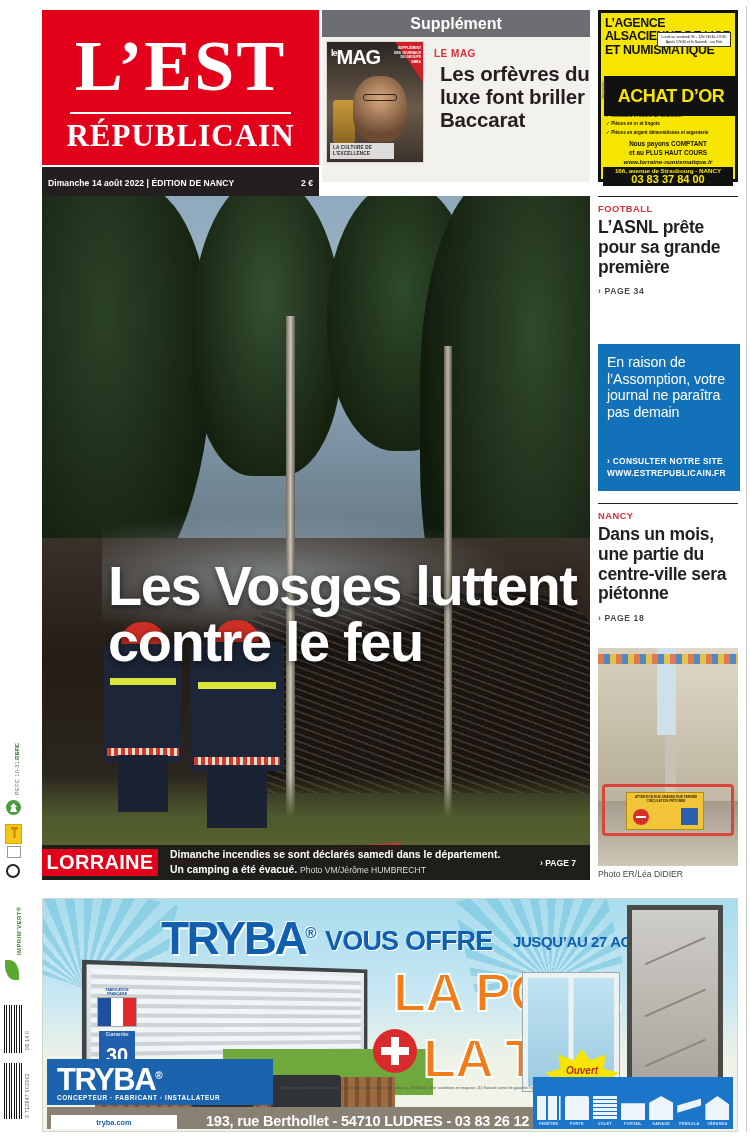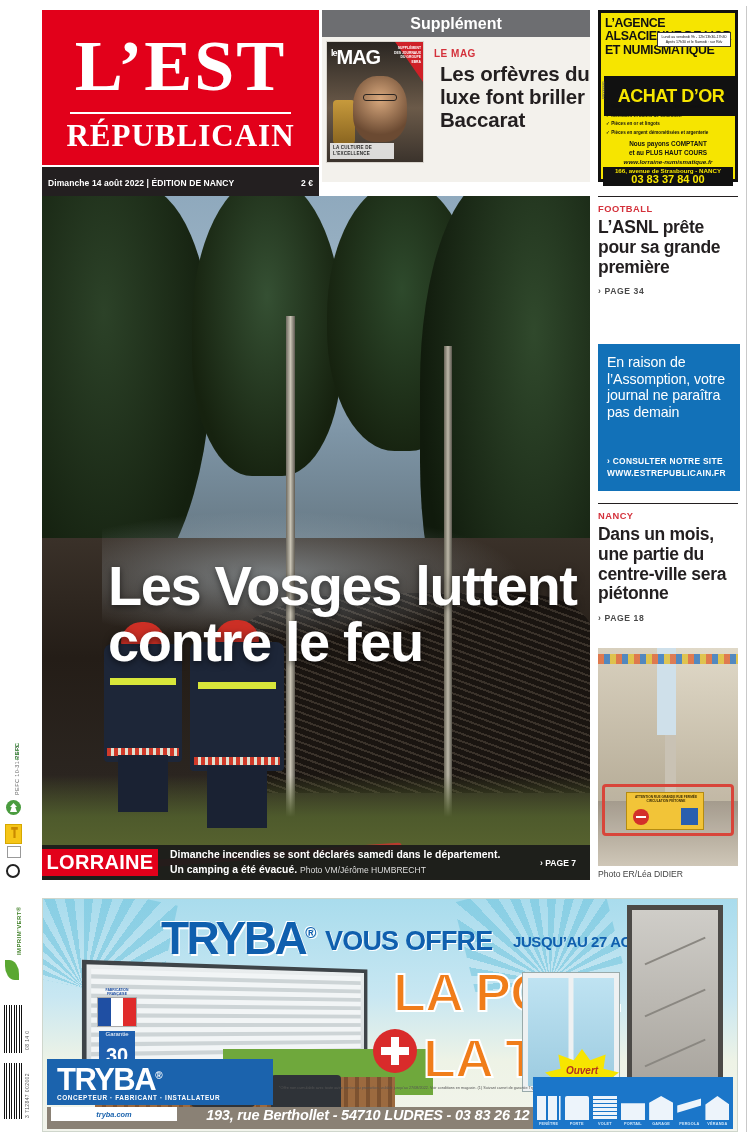--- a/index.html
+++ b/index.html
@@ -275,21 +275,21 @@
   #tryba-logo-box { position:absolute; left:4px; bottom:26px; width:226px; height:46px;
            background:#1b63ad; }
   #tryba-logo-box b { position:absolute; left:10px; top:3px; font-size:31px; color:#fff;
            font-weight:bold; letter-spacing:-1.5px; }
   #tryba-logo-box b sup { font-size:10px; }
   #tryba-logo-box i { position:absolute; left:10px; bottom:4px; font-size:6.4px; color:#fff;
            font-style:normal; font-weight:bold; letter-spacing:.6px; }
   #legal { position:absolute; left:236px; bottom:40px; width:480px; font-size:3.8px;
            color:#555; line-height:1.4; }
   #addr-bar { position:absolute; left:4px; bottom:2px; width:530px; height:22px;
-           background:#8a8175; display:flex; align-items:flex-start;font-style:italic; }
+           background:#8a8175; display:flex; align-items:flex-end; }
   #addr-web { width:126px; height:14px; margin-left:4px; background:#fff; color:#1b63ad;
            font-size:7.4px; font-weight:bold; display:flex; align-items:center;
            justify-content:center; }
   #addr-text { flex:1; text-align:center; color:#fff; font-size:14.5px; font-weight:bold;
            letter-spacing:-.2px; }
   #icon-strip { position:absolute; right:4px; bottom:2px; width:200px; height:52px;
            background:#1b76c9; display:flex; align-items:flex-end; padding:4px 2px 3px; gap:1px; }
   .ics { flex:1; text-align:center; }
   .ics .gl { display:block; height:24px; margin:0 auto 2px; width:24px; background:#fff; opacity:.92; }
   .ics .lb { display:block; font-size:3.8px; color:#cfe6fa; font-weight:bold; letter-spacing:.2px; }

